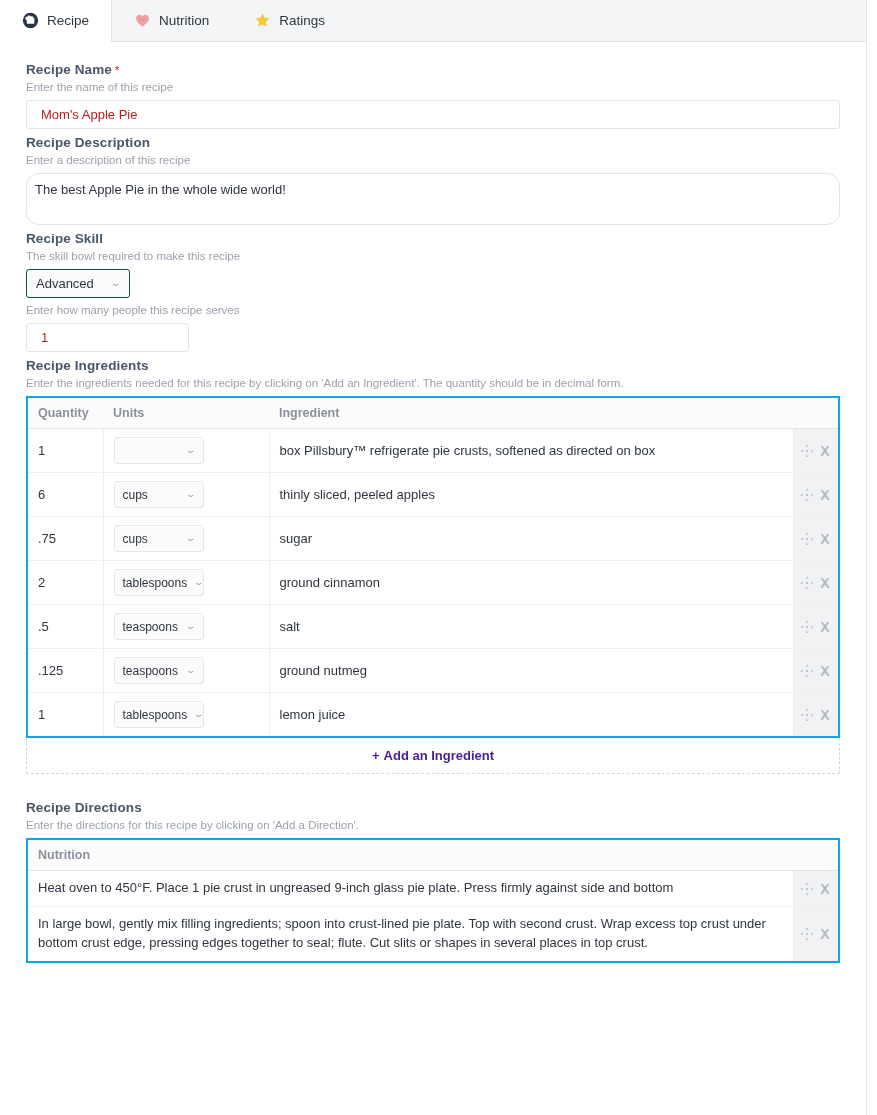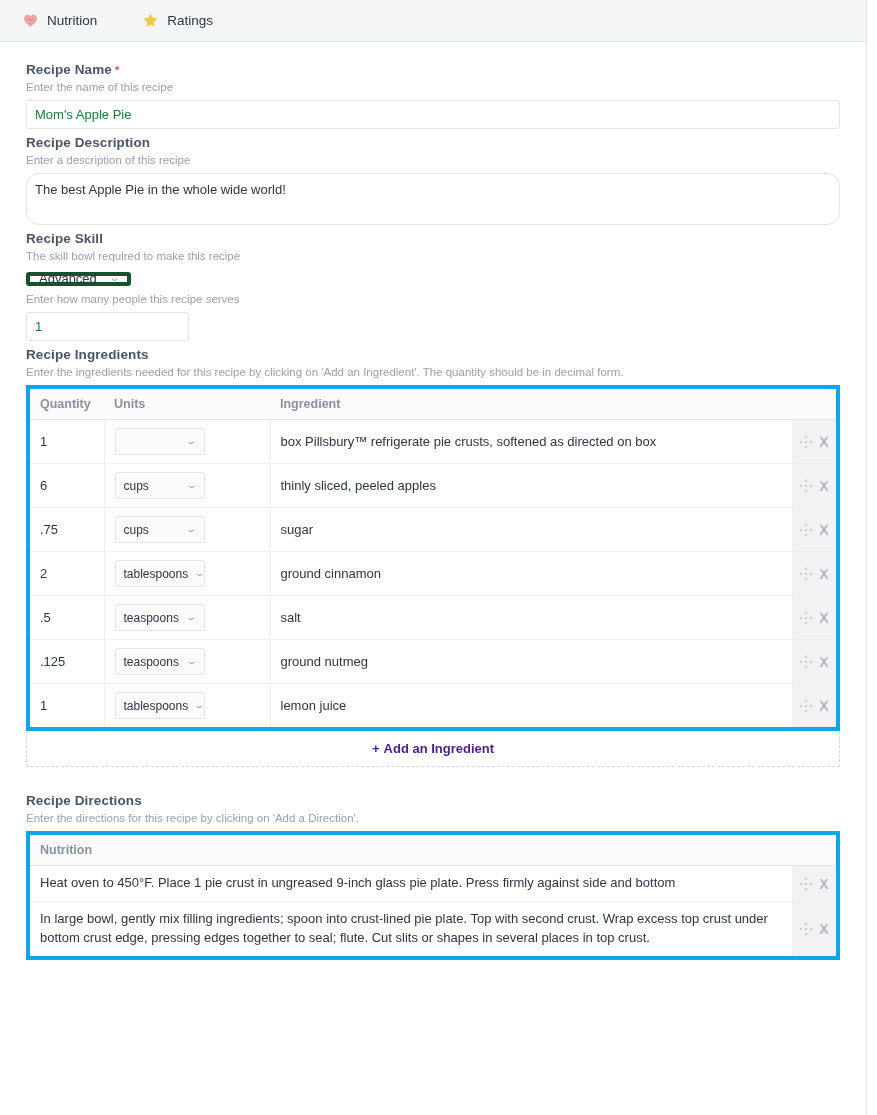--- a/index.html
+++ b/index.html
@@ -68,24 +68,24 @@
   .req { color: #e8553e; font-size: 11px; vertical-align: middle; margin-left: 3px; }
   .hint {
     font-size: 11.5px;
     color: #9aa2ad;
     margin: 0 0 7px 0;
   }
   .text-input {
     display: block;
     width: 100%;
     height: 29px;
-    padding: 4px 8px;
+    padding: 4px 14px;
     font-size: 13px;
     font-family: "Liberation Sans", sans-serif;
-    color: #15803d;
+    color: #b91c1c;
     background: #fff;
     border: 1px solid #e1e4e8;
     border-radius: 3px;
     outline: none;
   }
   .text-input.small { width: 163px; }
   .textarea {
     display: block;
     width: 100%;
     height: 52px;
@@ -99,26 +99,26 @@
     resize: none;
     outline: none;
     line-height: 1.35;
   }
   .select-box {
     display: inline-flex;
     align-items: center;
     justify-content: space-between;
     gap: 14px;
     min-width: 104px;
-    height: 14px;
+    height: 29px;
     padding: 0 9px;
     font-size: 13px;
     color: #2f3640;
     background: #fbfbfc;
-    border: 4px solid #14532d;
+    border: 1px solid #14532d;
     border-radius: 3px;
     cursor: pointer;
   }
   .chev {
     color: #9aa2ad;
     font-size: 9px;
     line-height: 1;
     transform: scaleX(1.5);
   }
   .choose-btn {
@@ -132,21 +132,21 @@
     border: 1px dashed #c9ced6;
     border-radius: 2px;
     cursor: pointer;
     font-weight: 600;
   }
   .plus { font-weight: bold; font-size: 13px; }
 
   
   .tbl {
     width: 100%;
-    border: 4px solid #0ea5e9;
+    border: 2px solid #0ea5e9;
     border-radius: 3px 3px 0 0;
     border-collapse: collapse;
     background: #fff;
     table-layout: fixed;
   }
   .tbl th {
     text-align: left;
     font-size: 12.5px;
     font-weight: bold;
     color: #8a919c;
@@ -215,20 +215,30 @@
   .dir-text { line-height: 1.45; padding: 10px 10px; }
   .sec-gap { margin-top: 26px; }
 </style>
 </head>
 <body>
 
 <div class="page">
 
   <div class="tabbar">
 
+    <div class="tab active">
+      <span class="tab-icon">
+        <svg viewBox="0 0 20 20" width="17" height="17">
+          <circle cx="10" cy="10" r="9" fill="#2b3445"></circle>
+          <path d="M5.6 9.4c-1 0-1.8-.9-1.8-1.9 0-1.1.8-1.9 1.8-1.9.2 0 .4 0 .6.1.4-.9 1.3-1.5 2.3-1.5.8 0 1.5.4 2 1 .3-.2.7-.3 1.1-.3 1.1 0 2 .9 2 2 0 .1 0 .2 0 .3.7.3 1.2 1 1.2 1.8 0 .7-.4 1.3-1 1.6v.3H5.6z" fill="#ffffff"></path>
+          <rect x="5.6" y="10.6" width="8.8" height="3.2" rx="0.5" fill="#ffffff"></rect>
+        </svg>
+      </span>
+      <span>Recipe</span>
+    </div>
 
     <div class="tab">
       <span class="tab-icon">
         <svg viewBox="0 0 20 20" width="17" height="17">
           <path d="M10 17S2.4 12.3 2.4 7.5C2.4 5 4.3 3.2 6.6 3.2c1.5 0 2.7.8 3.4 1.9.7-1.1 1.9-1.9 3.4-1.9 2.3 0 4.2 1.8 4.2 4.3C17.6 12.3 10 17 10 17z" fill="#efa0a0"></path>
           <path d="M7.3 7.6l1.4 2 1.1-1.2 1.3 1.7 1.2-2.1" stroke="#d97e7e" stroke-width="1" fill="none"></path>
         </svg>
       </span>
       <span>Nutrition</span>
     </div>

